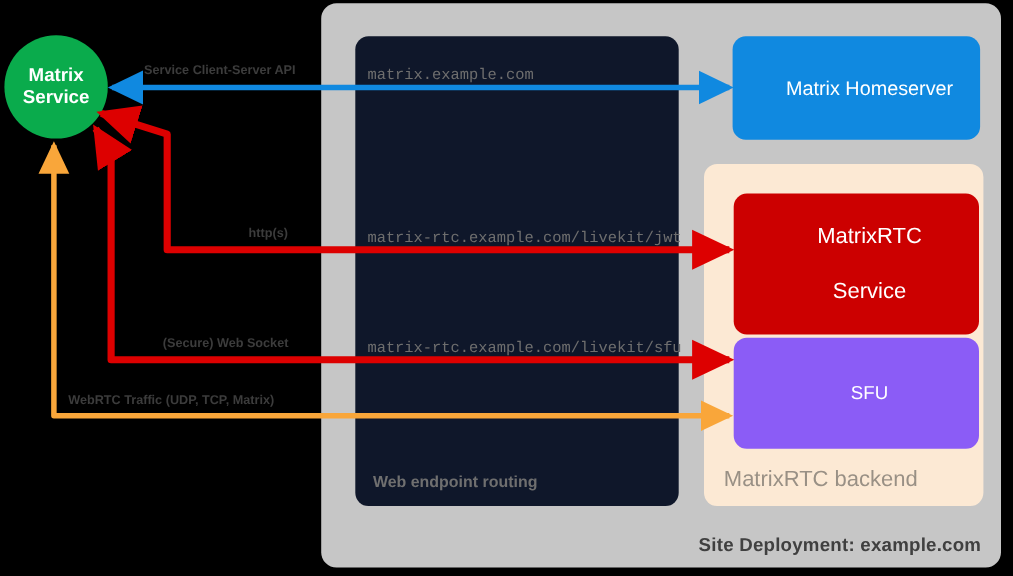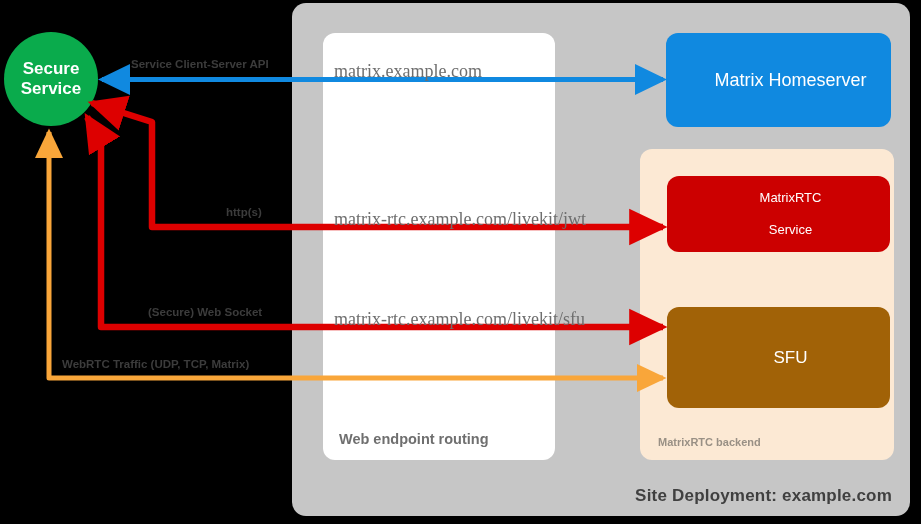--- a/index.html
+++ b/index.html
@@ -14,75 +14,75 @@
   .site-deployment{
     position:absolute;left:292px;top:3px;width:618px;height:513px;
     background:#c6c6c6;border-radius:14px;
   }
   .site-deployment-label{
     position:absolute;right:18px;bottom:10px;
     color:#404040;font-weight:bold;font-size:17px;letter-spacing:.2px;
     white-space:nowrap;
   }
   .web-routing{
-    position:absolute;left:323px;top:33px;width:232px;height:427px;
-    background:#ffffff;border-radius:12px;
+    position:absolute;left:323px;top:33px;width:294px;height:427px;
+    background:#0f172a;border-radius:12px;
   }
   .web-routing-label{
     position:absolute;left:16px;bottom:13px;
     color:#6f6f6f;font-weight:bold;font-size:14.5px;white-space:nowrap;
   }
   .rtc-backend{
     position:absolute;left:640px;top:149px;width:254px;height:311px;
     background:#fce9d4;border-radius:12px;
   }
   .rtc-backend-label{
     position:absolute;left:18px;bottom:12px;
-    color:#999085;font-weight:bold;font-size:11px;white-space:nowrap;
+    color:#999085;font-weight:normal;font-size:20px;white-space:nowrap;
   }
 
   
   .svc{
     position:absolute;border-radius:12px;
     display:flex;align-items:center;justify-content:center;text-align:center;
     color:#ffffff;font-weight:normal;line-height:1.25;padding-left:24px;
   }
   .svc-homeserver{
     left:666px;top:33px;width:201px;height:94px;
     background:#1089e0;font-size:18px;
   }
   .svc-auth{
-    left:667px;top:176px;width:199px;height:76px;
-    background:#cc0000;font-size:13px;
+    left:667px;top:176px;width:199px;height:128px;
+    background:#cc0000;font-size:20px;
   }
   .svc-sfu{
     left:667px;top:307px;width:199px;height:101px;
-    background:#a16207;font-size:17px;
+    background:#8b5cf6;font-size:17px;
   }
 
   
   .client{
     position:absolute;left:4px;top:32px;width:94px;height:94px;
     border-radius:50%;background:#0aab4c;
     display:flex;align-items:center;justify-content:center;
     color:#fff;font-weight:bold;font-size:17px;line-height:1.2;text-align:center;
   }
 
   
   #wires{position:absolute;left:0;top:0;width:921px;height:524px;pointer-events:none;}
 
   
   .wire-label{
     position:absolute;white-space:nowrap;font-weight:bold;font-size:11.5px;
     color:#3c3c3c;
   }
   .ep-label{
     position:absolute;white-space:nowrap;
-    font-family:Liberation Serif, serif;
-    font-size:18px;color:#6e6e6e;
+    font-family:Liberation Mono, monospace;
+    font-size:14px;color:#6e6e6e;
   }
 </style>
 </head>
 <body>
 
 <div id="stage">
 
   <div class="site-deployment">
     <div class="site-deployment-label">Site Deployment: example.com</div>
   </div>
@@ -106,21 +106,21 @@
       <span>Service</span>
     </span>
   </div>
 
   <div class="svc svc-sfu">
     <span>SFU</span>
   </div>
 
   <div class="client">
     <span>
-      <span>Secure</span><br>
+      <span>Matrix</span><br>
       <span>Service</span>
     </span>
   </div>
 
   <svg id="wires" viewBox="0 0 921 524">
     <defs>
       <marker id="ah-blue" markerWidth="7" markerHeight="7" refX="5.6" refY="3.5" orient="auto" markerUnits="strokeWidth">
         <path d="M0,0.4 L6.4,3.5 L0,6.6 z" fill="#1089e0"></path>
       </marker>
       <marker id="ah-blue-start" markerWidth="7" markerHeight="7" refX="5.6" refY="3.5" orient="auto-start-reverse" markerUnits="strokeWidth">

